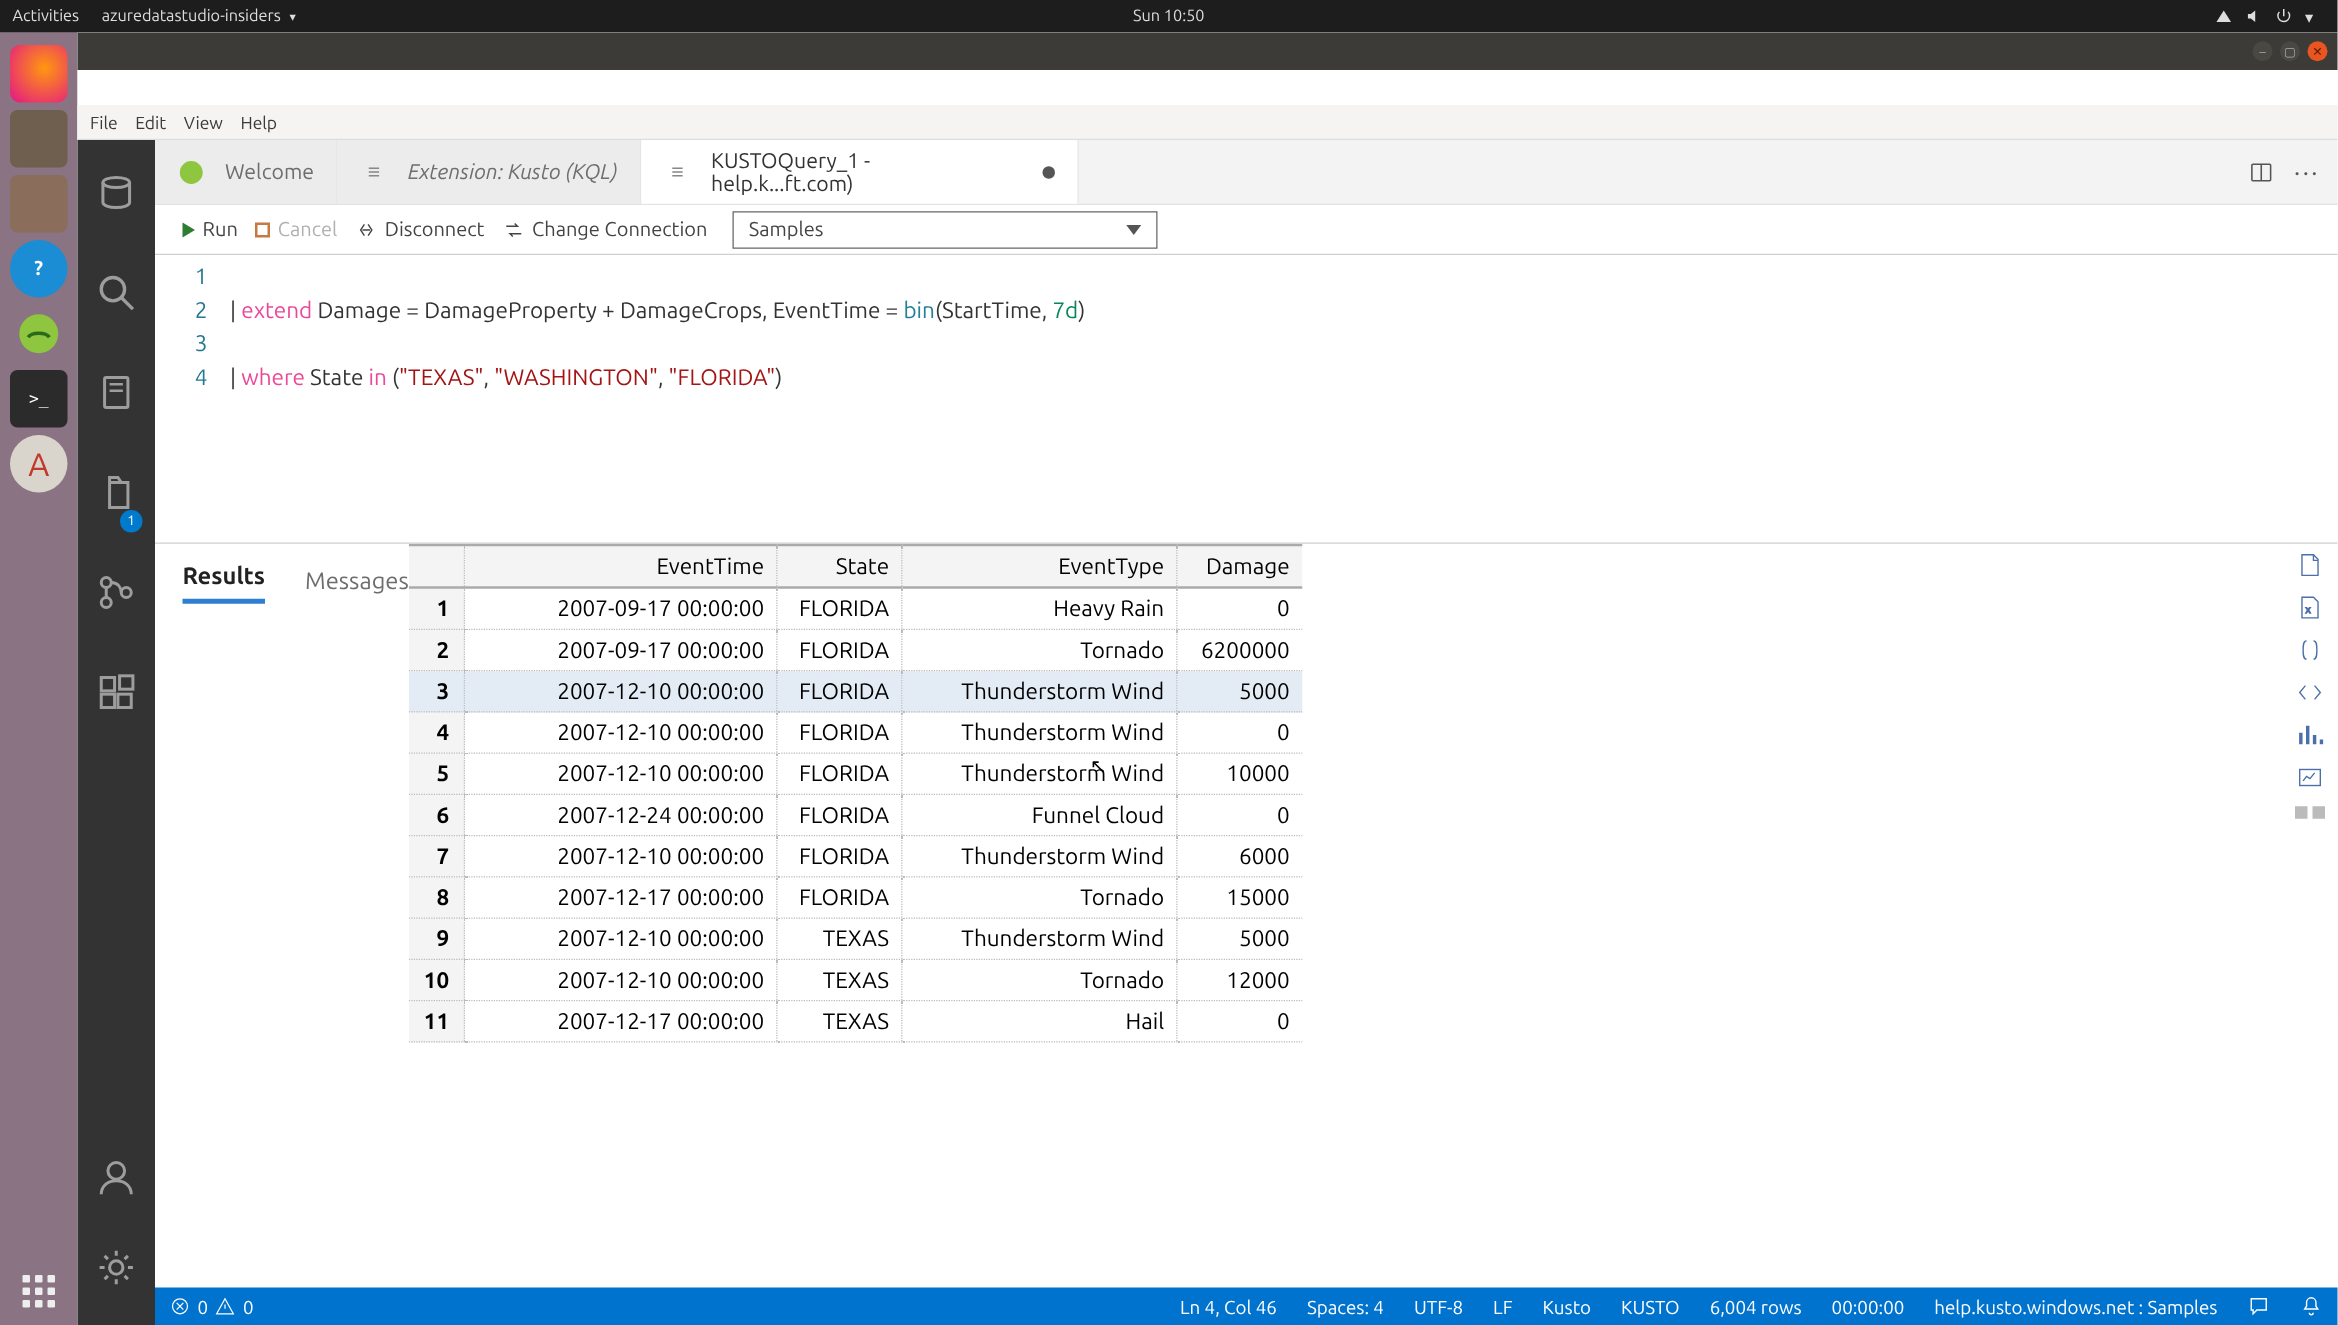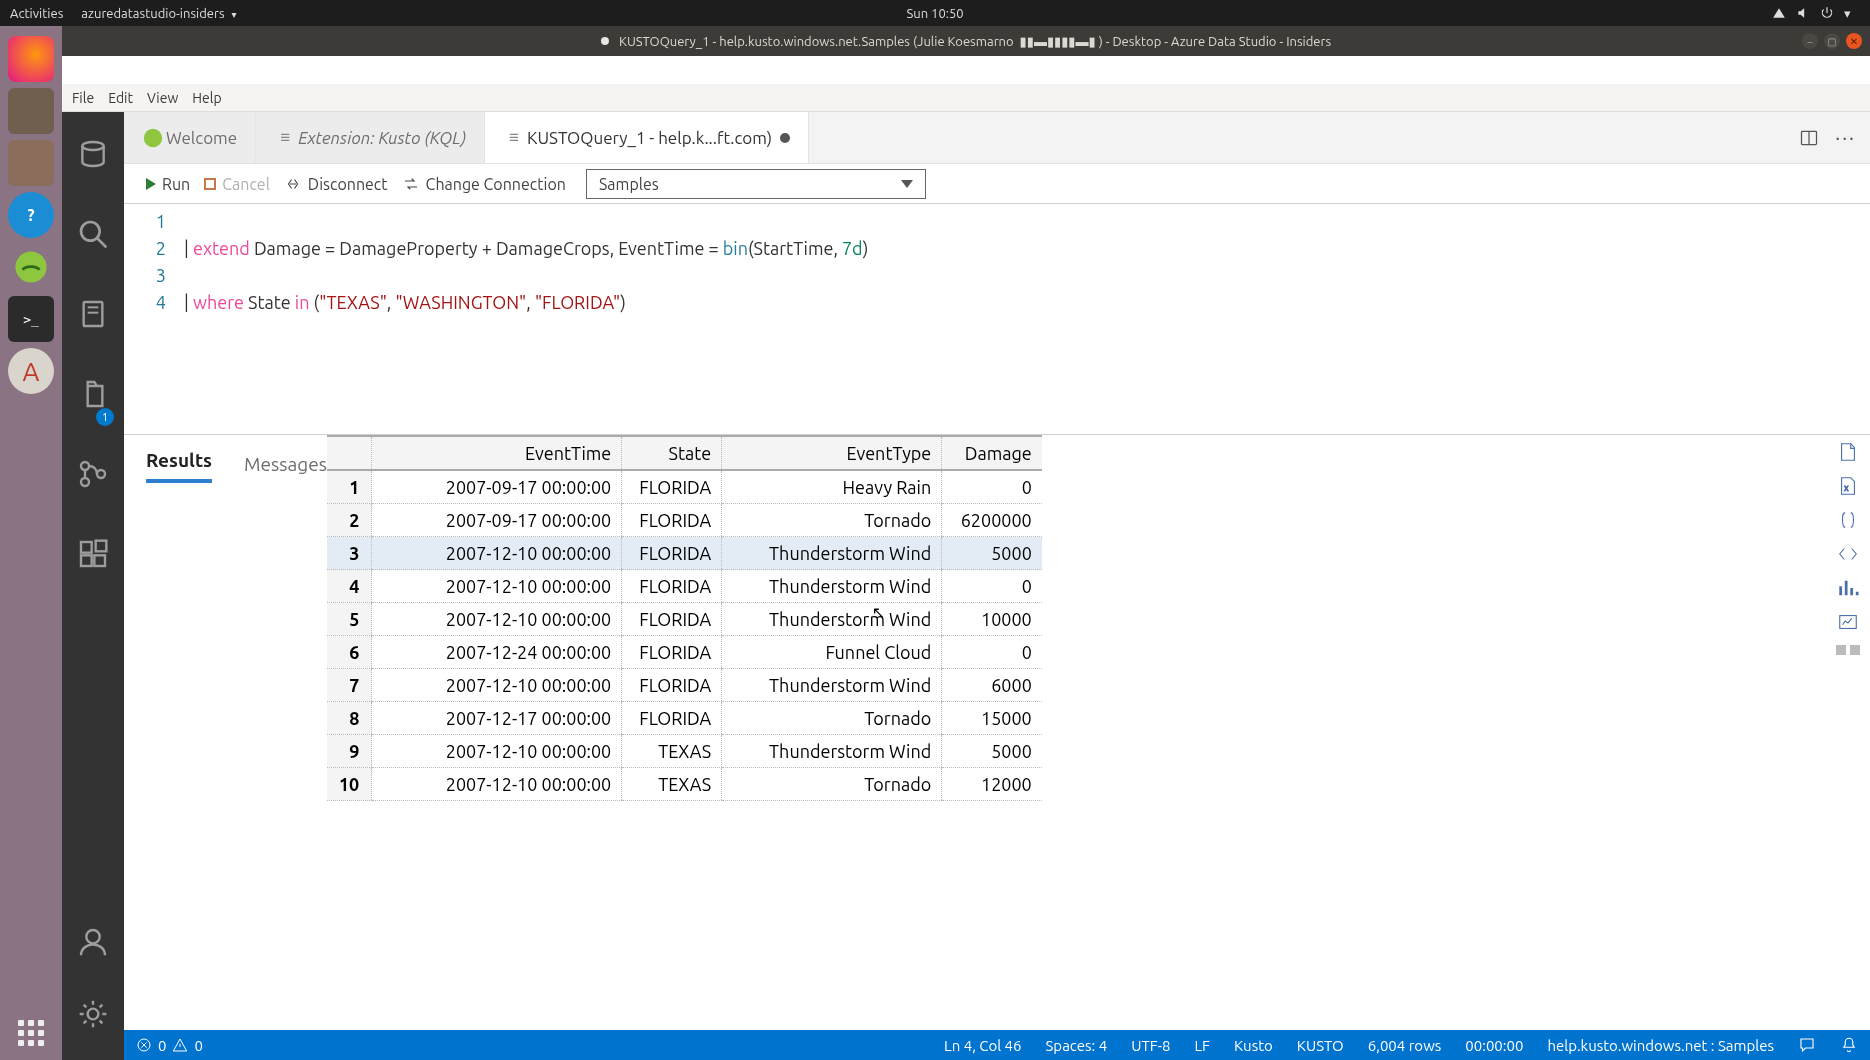--- a/index.html
+++ b/index.html
@@ -40,21 +40,21 @@
 .activitybar { width:62px; background:#333; display:flex; flex-direction:column; align-items:center; padding-top:26px; gap:48px; position:relative;}
 .activitybar .abicon { width:32px; height:32px; fill:#9d9d9d; stroke:#9d9d9d; display:flex; align-items:center; justify-content:center;}
 .activitybar .badge { position:absolute; width:18px;height:18px;border-radius:50%;background:#007acc;color:#fff;font-size:11px;display:flex;align-items:center;justify-content:center; top:296px; left:34px;}
 .activitybar .bottom { margin-top:auto; display:flex; flex-direction:column; gap:40px; padding-bottom:30px;}
 
 
 .editorarea { flex:1; display:flex; flex-direction:column; min-width:0; background:#fff;}
 
 
 .etabs { height:52px; display:flex; align-items:stretch; border-bottom:1px solid #e2e2e2; background:#f3f3f3; }
-.etab { display:flex; align-items:center; gap:2px; padding:0 18px; font-size:17px; border-right:1px solid #e5e5e5; color:#6e6e6e; background:#ececec; max-width:350px;}
+.etab { display:flex; align-items:center; gap:16px; padding:0 18px; font-size:17px; border-right:1px solid #e5e5e5; color:#6e6e6e; background:#ececec; max-width:350px;}
 .etab.inactive { font-style:italic;}
 .etab.active { background:#fff; color:#333;}
 .etab .icn { width:22px; height:22px; display:flex; align-items:center; justify-content:center;}
 .etab .mod { width:10px;height:10px;border-radius:50%;background:#555; margin-left:6px;}
 .etabs-right { margin-left:auto; display:flex; align-items:center; gap:16px; padding-right:14px;}
 .etabs-right svg { width:20px;height:20px;fill:none;stroke:#555;stroke-width:1.5;}
 
 
 .qtoolbar { height:40px; display:flex; align-items:center; gap:14px; padding-left:22px; font-size:16px; color:#444; border-bottom:1.5px solid #d0d0d0;}
 .qtoolbar .qact { display:flex; align-items:center; gap:6px; cursor:default;}
@@ -150,24 +150,20 @@
       <span></span>
       <span></span>
       <span></span>
       <span></span>
   </div>
 </div>
 
 <div class="appwin">
 
   <div class="titlebar">
-    <div class="t-center">
-      <span class="dirty-dot"></span>
-      <span><span>KUSTOQuery_1 - help.kusto.windows.net.Samples (Julie Koesmarno</span>&nbsp;&nbsp;▮▮▬▮▮▮▮▬▮&nbsp;<span>) - Desktop - Azure Data Studio - Insiders</span></span>
-    </div>
     <div class="t-right">
       <span class="winctl">–</span>
       <span class="winctl">▢</span>
       <span class="winctl closebtn">✕</span>
     </div>
   </div>
 
   <div class="menubar">
     <span>File</span>
     <span>Edit</span>
@@ -385,20 +381,27 @@
                     <td>Thunderstorm Wind</td>
                     <td>5000</td>
                   </tr>
                   <tr>
                     <th class="rownum">10</th>
                     <td>2007-12-10 00:00:00</td>
                     <td>TEXAS</td>
                     <td>Tornado</td>
                     <td>12000</td>
                   </tr>
+                  <tr>
+                    <th class="rownum">11</th>
+                    <td>2007-12-17 00:00:00</td>
+                    <td>TEXAS</td>
+                    <td>Hail</td>
+                    <td>0</td>
+                  </tr>
                 </tbody>
             </table>
           </div>
           <div class="grid-spacer">
              <span class="mockcursor" style="position:relative; left:-170px; top:168px;">↖</span>
           </div>
           <div class="grid-side">
             <svg viewBox="0 0 24 24">
                 <path d="M5 3h10l4 4v14H5z" fill="none" stroke="#4b6fa9"></path>
                 <path d="M15 3v5h4" fill="none" stroke="#4b6fa9"></path>

